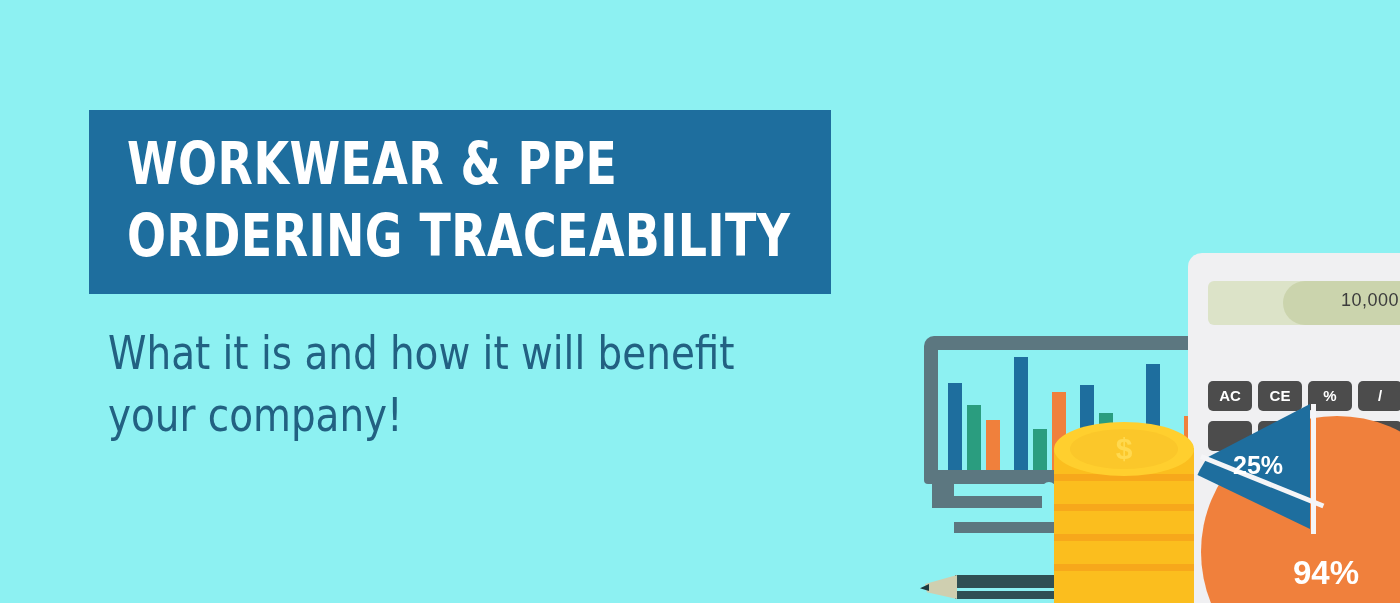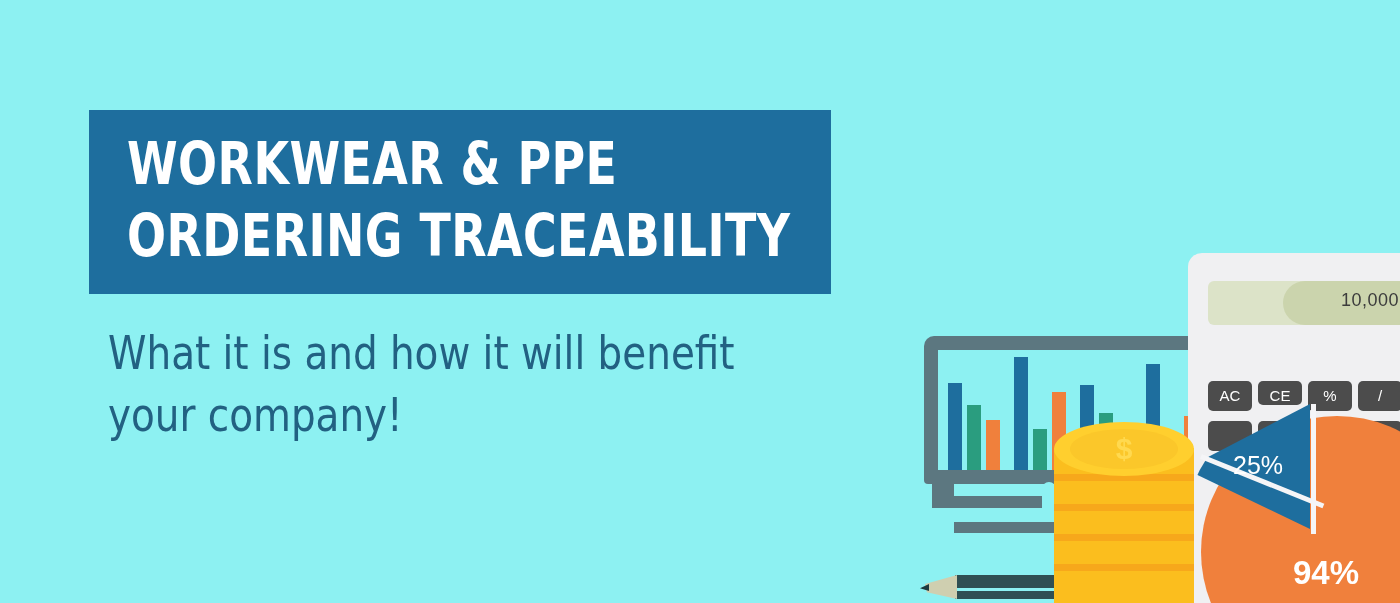--- a/index.html
+++ b/index.html
@@ -235,21 +235,21 @@
     font-size: 18px;
     font-weight: normal;
     letter-spacing: 0.5px;
   }
   .calc-key {
     position: absolute;
     background: #4C4C4C;
     border-radius: 5px;
     color: #FFFFFF;
     font-size: 15px;
-    font-weight: normal;
+    font-weight: bold;
     text-align: center;
     line-height: 30px;
   }
 
   
   .pie {
     position: absolute;
     left: 1185px;
     top: 404px;
     width: 290px;
@@ -286,21 +286,21 @@
     height: 5px;
     background: #F5F5F7;
     transform: rotate(22deg);
     transform-origin: left center;
   }
   .pie-label-blue {
     position: absolute;
     left: 48px; top: 47px;
     color: #FFFFFF;
     font-size: 25px;
-    font-weight: normal;
+    font-weight: bold;
   }
   .pie-label-orange {
     position: absolute;
     left: 108px; top: 150px;
     color: #FFFFFF;
     font-size: 33px;
     font-weight: bold;
   }
 </style>
 </head>
@@ -346,21 +346,21 @@
     <div class="pencil-tip"></div>
   </div>
 
   <div class="calculator">
     <div class="calc-lcd">
       <div class="calc-lcd-dark"></div>
       <div class="calc-lcd-value">10,000</div>
     </div>
     <div id="calc-keys">
         <div class="calc-key" style="left: 20px; top: 128px; width: 44px; height: 30px;">AC</div>
-        <div class="calc-key" style="left: 70px; top: 128px; width: 44px; height: 24px;">CE</div>
+        <div class="calc-key" style="left: 70px; top: 128px; width: 44px; height: 30px;">CE</div>
         <div class="calc-key" style="left: 120px; top: 128px; width: 44px; height: 30px;">%</div>
         <div class="calc-key" style="left: 170px; top: 128px; width: 44px; height: 30px;">/</div>
         <div class="calc-key" style="left: 20px; top: 168px; width: 44px; height: 30px;"></div>
         <div class="calc-key" style="left: 70px; top: 168px; width: 44px; height: 30px;"></div>
         <div class="calc-key" style="left: 120px; top: 168px; width: 44px; height: 30px;"></div>
         <div class="calc-key" style="left: 170px; top: 168px; width: 44px; height: 30px;"></div>
       </div>
   </div>
 
   <div class="coins">

